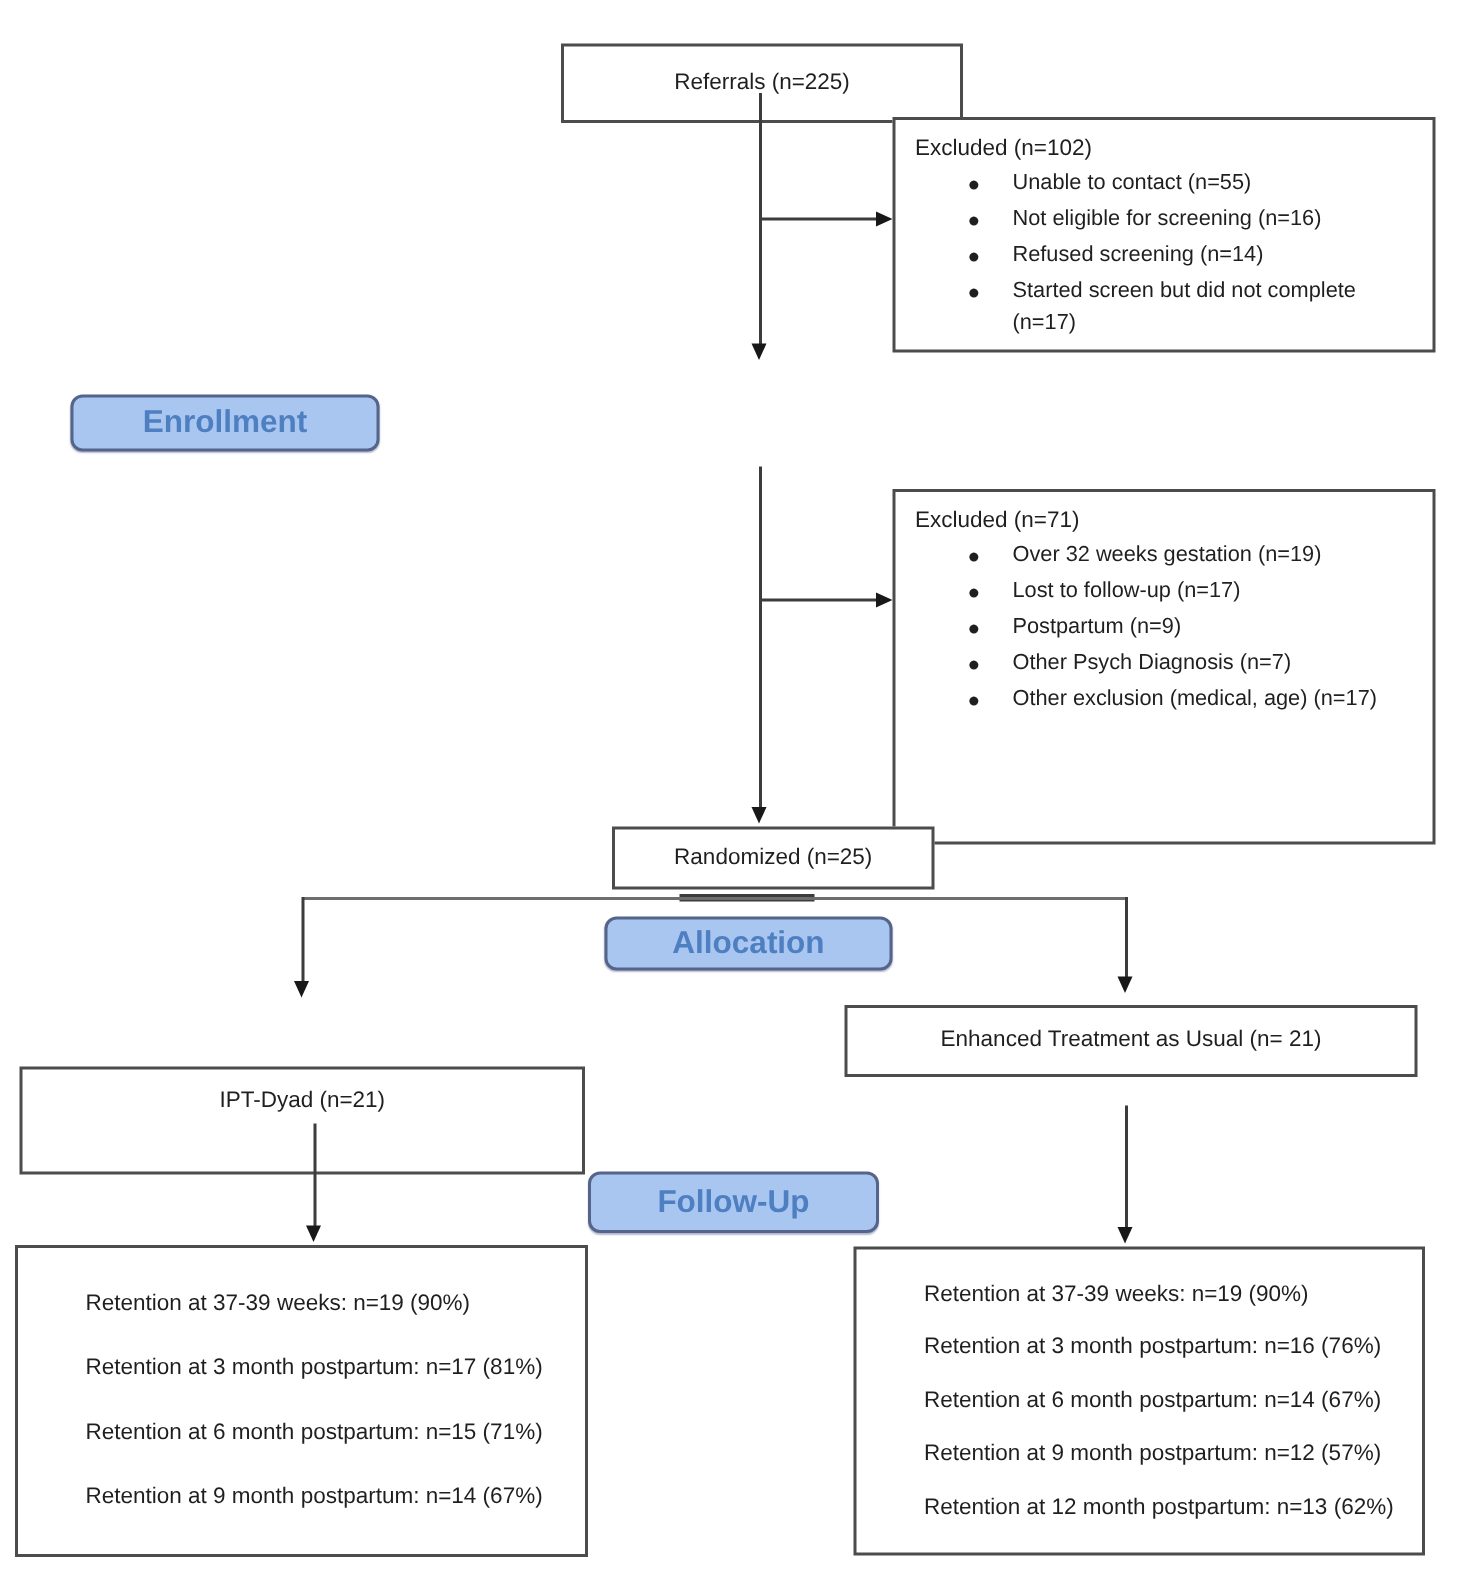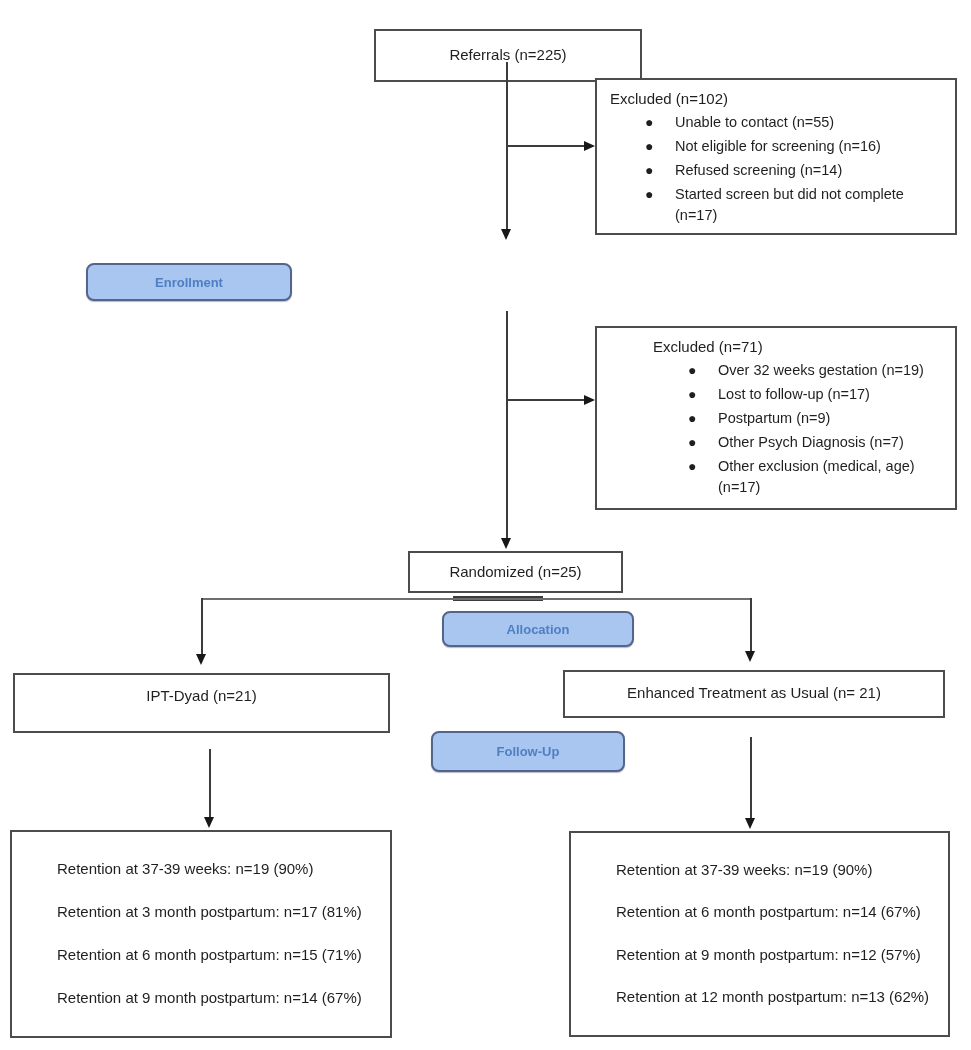--- a/index.html
+++ b/index.html
@@ -10,23 +10,22 @@
   }
   .box{
     position:absolute;background:#ffffff;border:2px solid #4c4c4c;
     box-sizing:border-box;font-size:15px;line-height:1.25;
   }
   .box.center{display:flex;align-items:center;justify-content:center;text-align:center;flex-direction:column;}
   .box.top-center{text-align:center;}
   .badge{
     position:absolute;background:#a9c6f1;border:2.5px solid #55648a;border-radius:8px;
     box-sizing:border-box;display:flex;align-items:center;justify-content:center;
-    font-size:13px;font-weight:bold;color:#4e7fc1;
+    font-size:21px;font-weight:bold;color:#4e7fc1;
     box-shadow:0 1px 1px rgba(90,100,140,.45);
-    margin-left:39px;
   }
   .excl-title{padding:10px 0 2px 13px;}
   .excl-item{position:relative;padding:1.5px 28px 1.5px 78px;font-size:14.5px;line-height:1.45;}
   .excl-item .bullet{position:absolute;left:48px;top:1px;font-size:14px;}
   .ret-box{display:flex;flex-direction:column;justify-content:space-evenly;padding:4px 8px 4px 21px;}
   .ret-line{white-space:nowrap;margin-left:24px;}
   .vline,.hline,.thickbar{position:absolute;background:#3c3c3c;}
   .vline{width:2px;}
   .hline{height:2px;}
   .hline.gray{background:#6e6e6e;height:2px;}
@@ -67,21 +66,21 @@
   <div class="badge" style="left:47px;top:263px;width:206px;height:38px;">
     <span>Enrollment</span>
   </div>
 
 
   <div class="vline" style="left:506px;top:311px;height:229px;"></div>
   <div class="arr-down" style="left:501px;top:538px;"></div>
   <div class="hline" style="left:507px;top:399px;width:78px;"></div>
   <div class="arr-right" style="left:584px;top:395px;"></div>
 
-  <div class="box" style="left:595px;top:326px;width:362px;height:184px;padding-left:43px;">
+  <div class="box" style="left:595px;top:326px;width:362px;height:237px;">
     <div class="excl-title">Excluded (n=71)</div>
     <div class="excl-item"><span class="bullet">●</span><span>Over 32 weeks gestation (n=19)</span></div>
     <div class="excl-item"><span class="bullet">●</span><span>Lost to follow-up (n=17)</span></div>
     <div class="excl-item"><span class="bullet">●</span><span>Postpartum (n=9)</span></div>
     <div class="excl-item"><span class="bullet">●</span><span>Other Psych Diagnosis (n=7)</span></div>
     <div class="excl-item"><span class="bullet">●</span><span>Other exclusion (medical, age) (n=17)</span></div>
   </div>
 
   <div class="box center" style="left:408px;top:551px;width:215px;height:42px;">
     <span>Randomized (n=25)</span>
@@ -91,43 +90,44 @@
   <div class="hline gray" style="left:202px;top:598px;width:550px;"></div>
   <div class="vline" style="left:201px;top:598px;height:58px;"></div>
   <div class="arr-down" style="left:196px;top:654px;"></div>
   <div class="vline" style="left:750px;top:598px;height:55px;"></div>
   <div class="arr-down" style="left:745px;top:651px;"></div>
 
   <div class="badge" style="left:403px;top:611px;width:192px;height:36px;">
     <span>Allocation</span>
   </div>
 
-  <div class="box top-center" style="left:13px;top:673px;width:377px;height:60px;padding-top:12px;">
+  <div class="box top-center" style="left:13px;top:711px;width:377px;height:72px;padding-top:12px;">
     <span>IPT-Dyad (n=21)</span>
   </div>
   <div class="box top-center" style="left:563px;top:670px;width:382px;height:48px;padding-top:12px;">
     <span>Enhanced Treatment as Usual (n= 21)</span>
   </div>
 
   <div class="vline" style="left:209px;top:749px;height:70px;"></div>
   <div class="arr-down" style="left:204px;top:817px;"></div>
   <div class="vline" style="left:750px;top:737px;height:83px;"></div>
   <div class="arr-down" style="left:745px;top:818px;"></div>
 
-  <div class="badge" style="left:392px;top:731px;width:194px;height:41px;">
+  <div class="badge" style="left:392px;top:781px;width:194px;height:41px;">
     <span>Follow-Up</span>
   </div>
 
   <div class="box ret-box" style="left:10px;top:830px;width:382px;height:208px;">
     <div class="ret-line">Retention at 37-39 weeks: n=19 (90%)</div>
     <div class="ret-line">Retention at 3 month postpartum: n=17 (81%)</div>
     <div class="ret-line">Retention at 6 month postpartum: n=15 (71%)</div>
     <div class="ret-line">Retention at 9 month postpartum: n=14 (67%)</div>
   </div>
 
   <div class="box ret-box" style="left:569px;top:831px;width:381px;height:206px;">
     <div class="ret-line">Retention at 37-39 weeks: n=19 (90%)</div>
+    <div class="ret-line">Retention at 3 month postpartum: n=16 (76%)</div>
     <div class="ret-line">Retention at 6 month postpartum: n=14 (67%)</div>
     <div class="ret-line">Retention at 9 month postpartum: n=12 (57%)</div>
     <div class="ret-line">Retention at 12 month postpartum: n=13 (62%)</div>
   </div>
 
 </div>
 
 </body></html>

